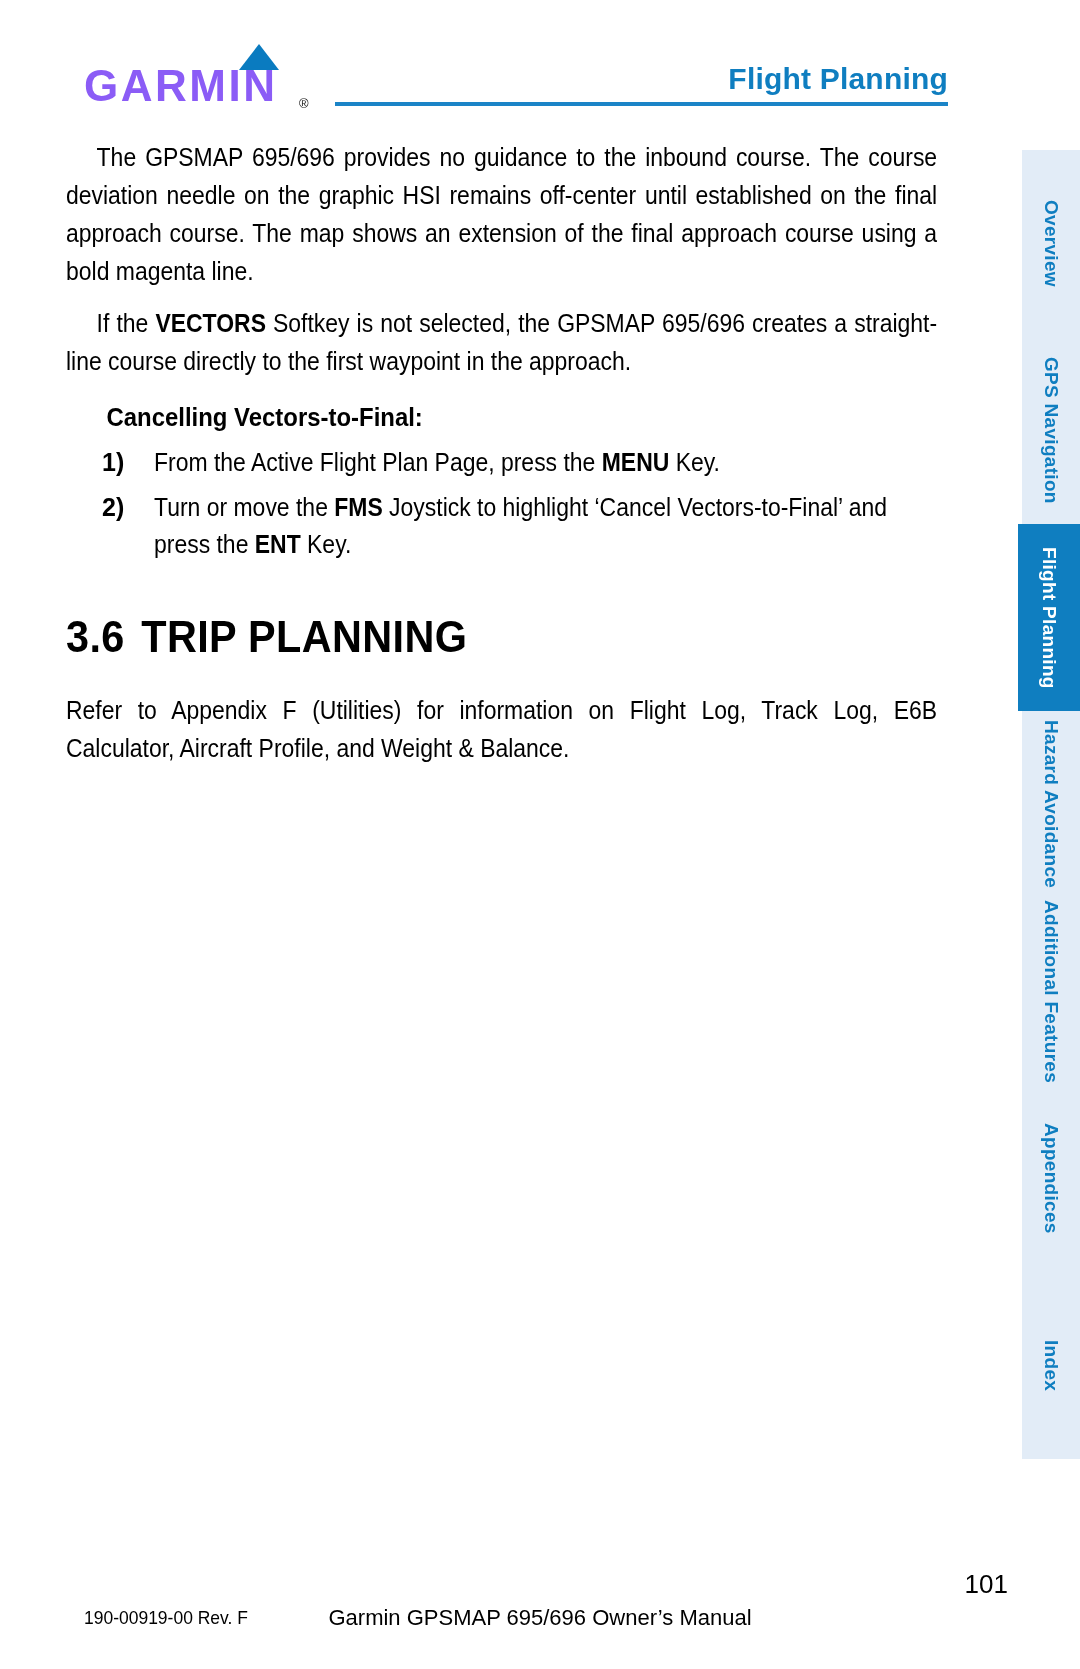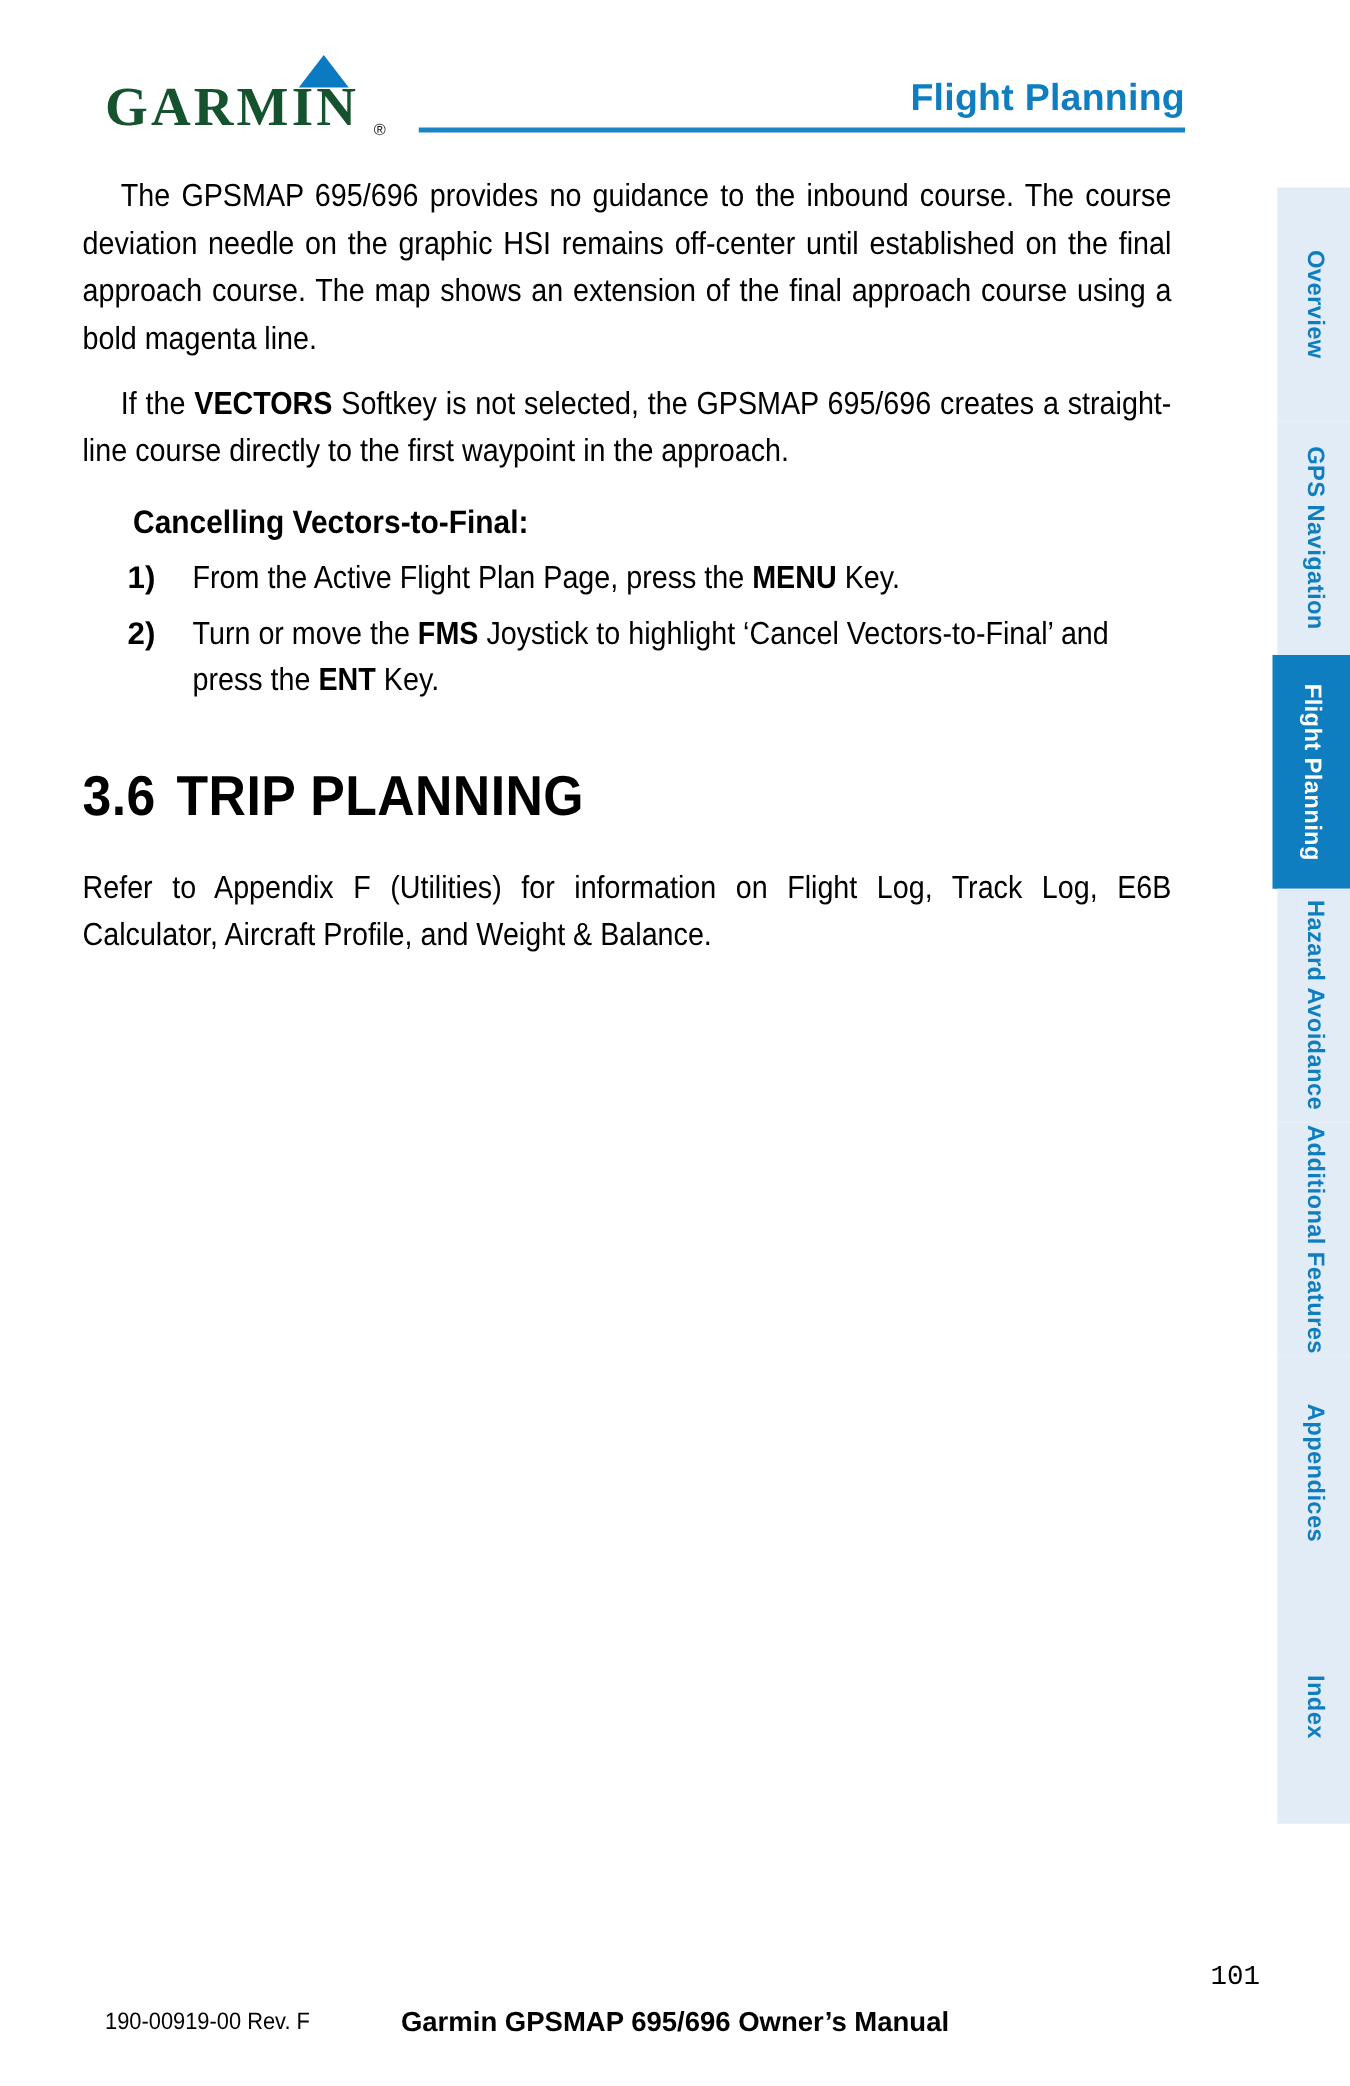--- a/index.html
+++ b/index.html
@@ -49,25 +49,25 @@
     width: 0;
     height: 0;
     border-left: 20px solid transparent;
     border-right: 20px solid transparent;
     border-bottom: 26px solid #0a7bc0;
   }
   .logo-text {
     position: absolute;
     left: 0;
     top: 18px;
-    font-family: Liberation Serif, serif;
+    font-family: Liberation Sans, sans-serif;
     font-weight: bold;
     font-size: 44px;
     letter-spacing: 2.5px;
-    color: #14532d;
+    color: #8b5cf6;
     line-height: 48px;
     white-space: nowrap;
   }
   .logo-reg {
     position: absolute;
     left: 215px;
     top: 52px;
     font-size: 13px;
     color: #111111;
     font-family: "Liberation Sans", sans-serif;
@@ -250,30 +250,30 @@
     white-space: nowrap;
   }
   .footer-center {
     position: absolute;
     left: 0;
     top: 66px;
     width: 1080px;
     text-align: center;
     font-family: "Liberation Sans Narrow", "Liberation Sans", sans-serif;
     font-size: 22px;
-    font-weight: bold;
+    font-weight: normal;
     color: #000000;
     white-space: nowrap;
   }
   .footer-pageno {
     position: absolute;
     right: 72px;
     top: 30px;
-    font-family: Liberation Mono, monospace;
-    font-size: 22px;
+    font-family: Liberation Sans, sans-serif;
+    font-size: 26px;
     color: #000000;
     white-space: nowrap;
   }
 </style>
 </head>
 <body>
 
 <div class="page">
 
   <div class="header">

